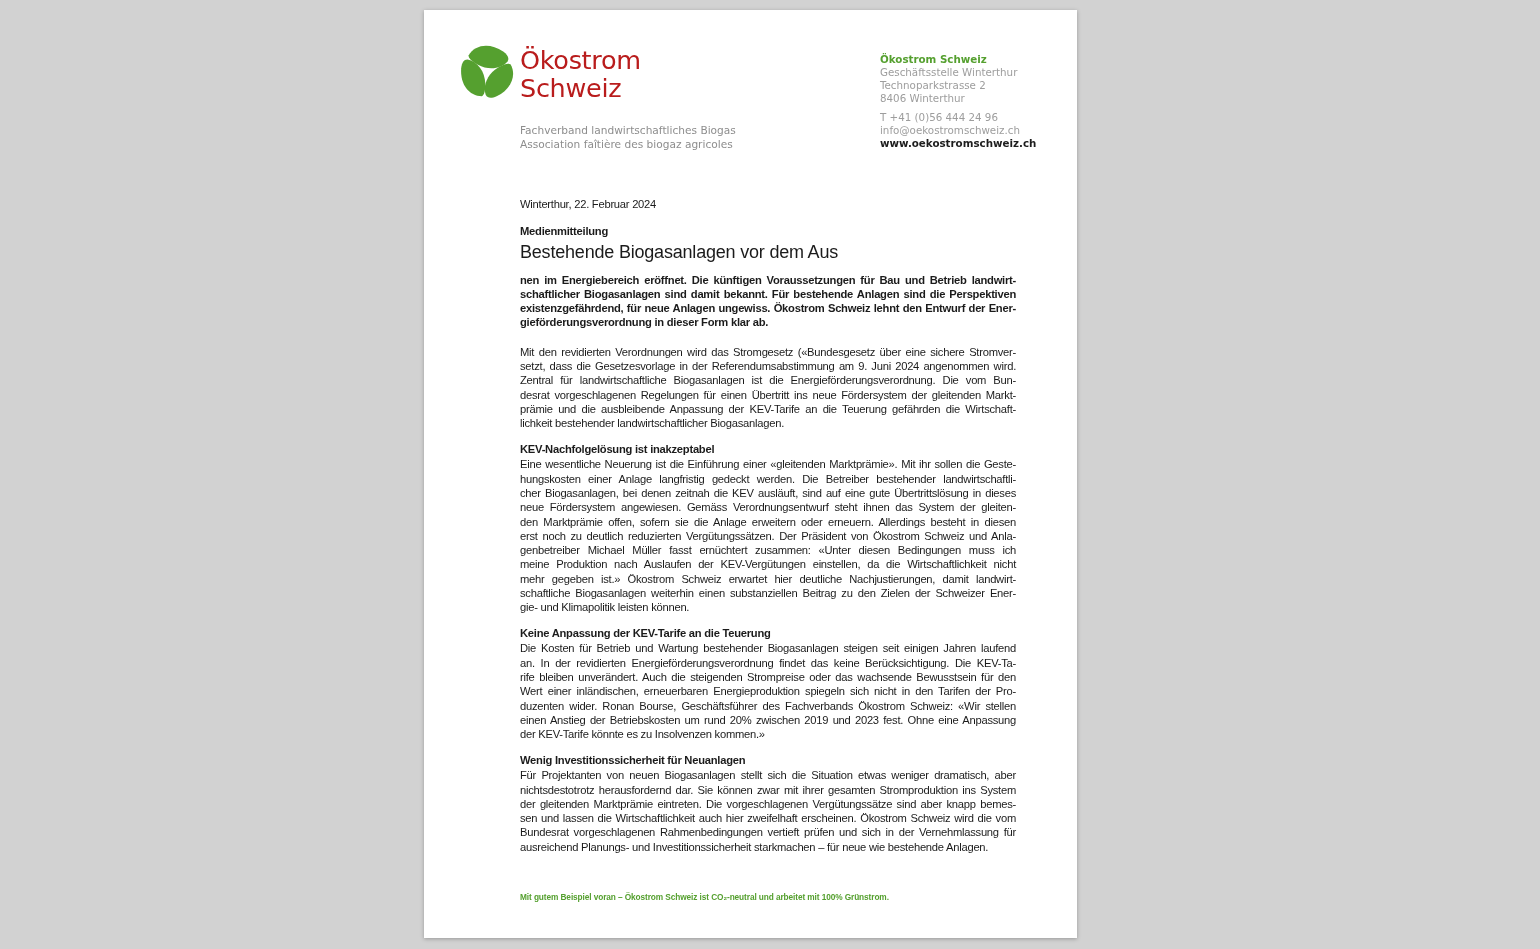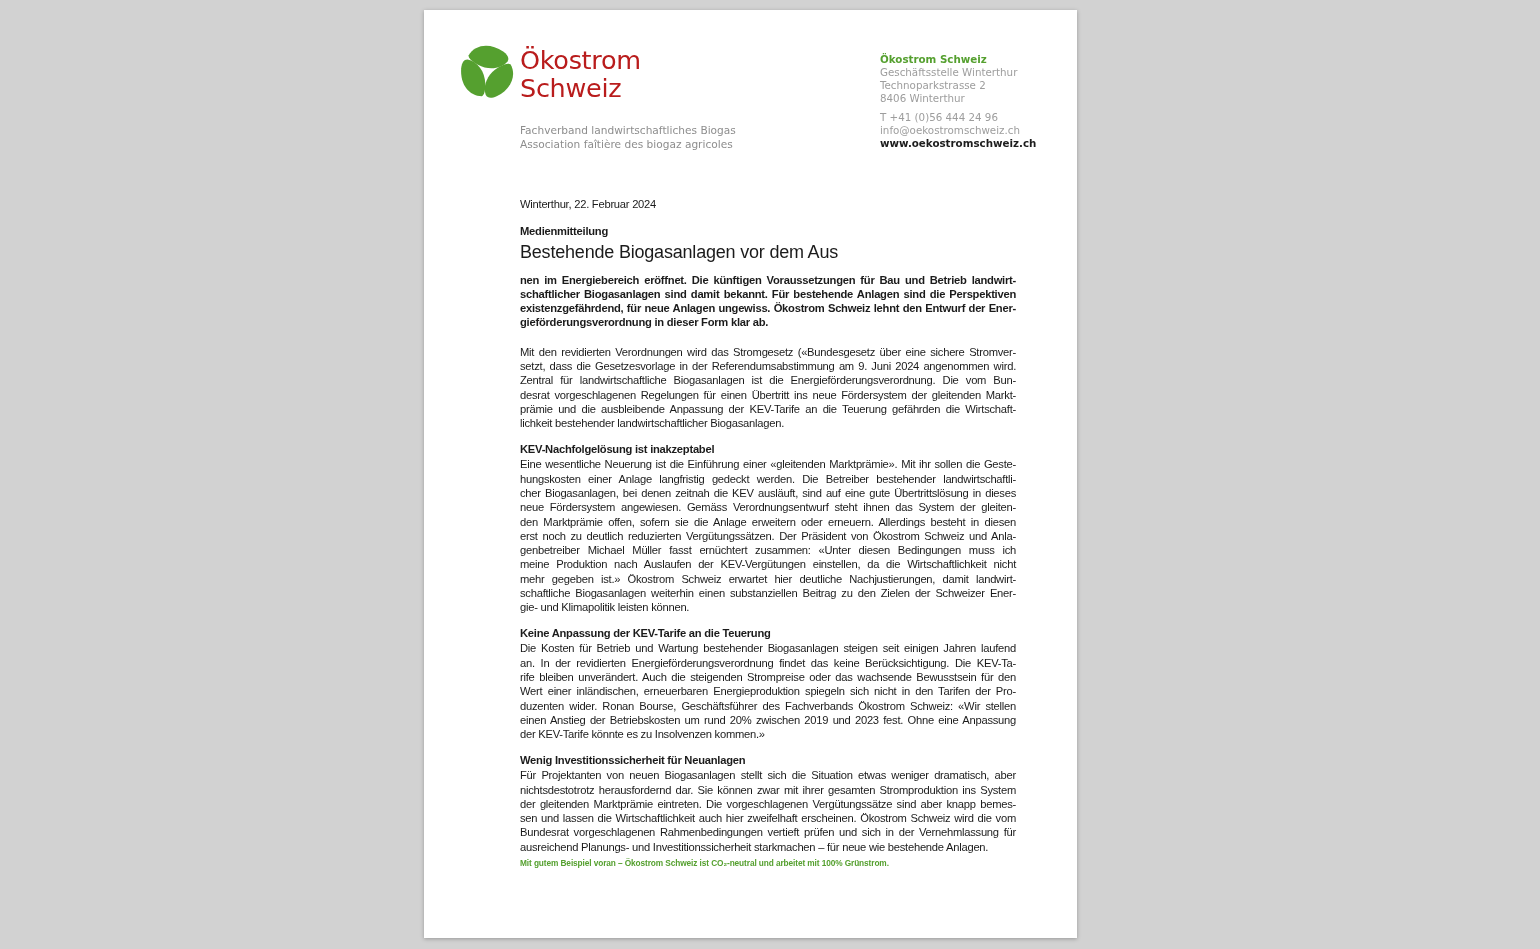--- a/index.html
+++ b/index.html
@@ -59,21 +59,21 @@
   }
   .para { margin: 0 0 11px 0; }
   .lead { font-weight: 700; margin: 0 0 15px 0; }
   .h2 { font-weight: 700; margin: 0 0 1.5px 0; }
   .section { margin: 0 0 11px 0; }
 
   .jline { text-align: justify; text-align-last: justify; }
   .jline.last { text-align-last: left; }
 
   .footnote {
-    position: absolute; left: 96px; top: 848px; width: 496px;
+    position: absolute; left: 96px; top: 882px; width: 496px;
     color: #55a02f; font-size: 8.3px; font-weight: 700; letter-spacing: -0.1px;
   }
 </style>
 </head>
 <body>
 
 <div class="canvas">
   <div class="sheet">
 
     <svg class="logo-icon" viewBox="0 0 64 64" aria-hidden="true">

